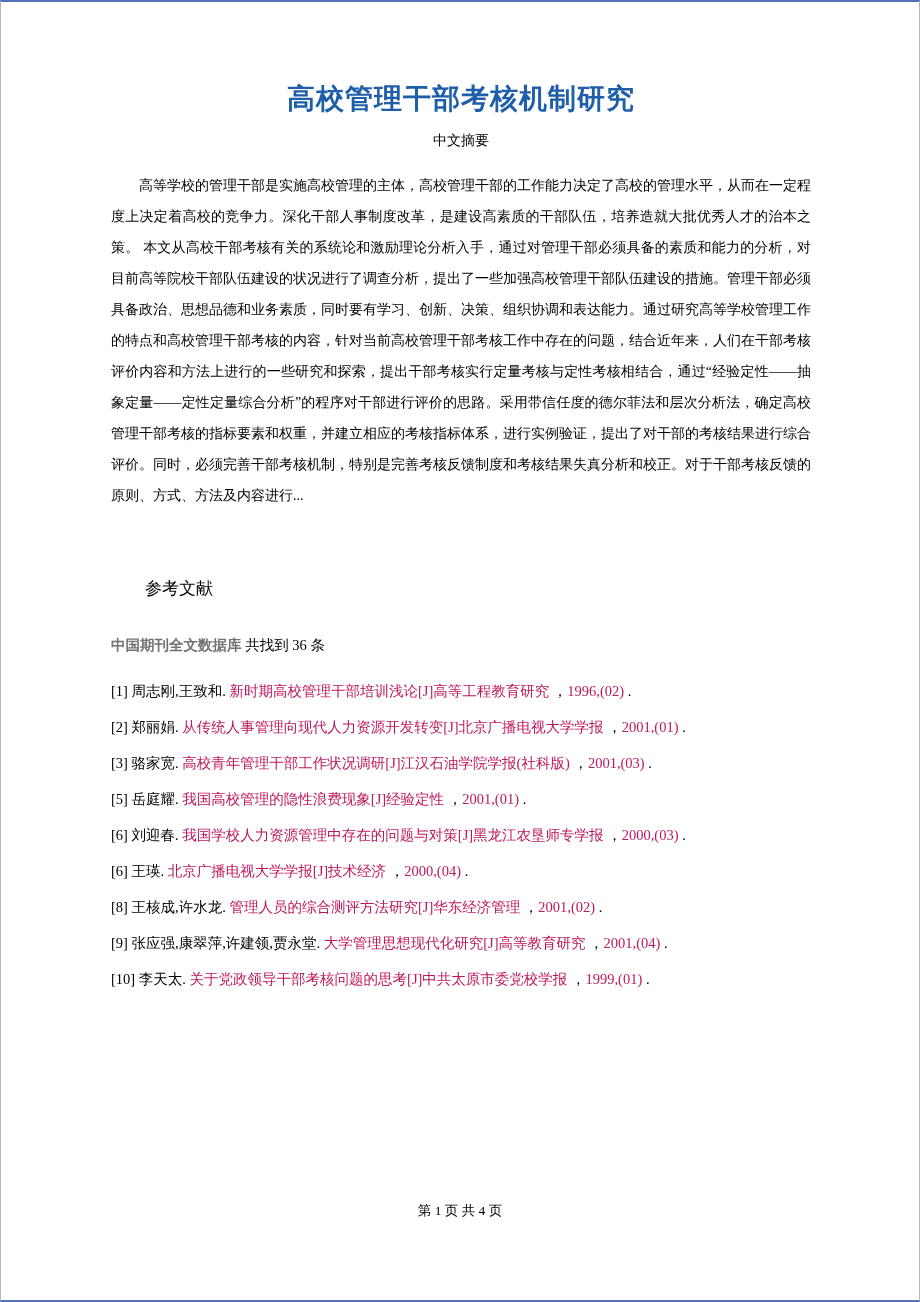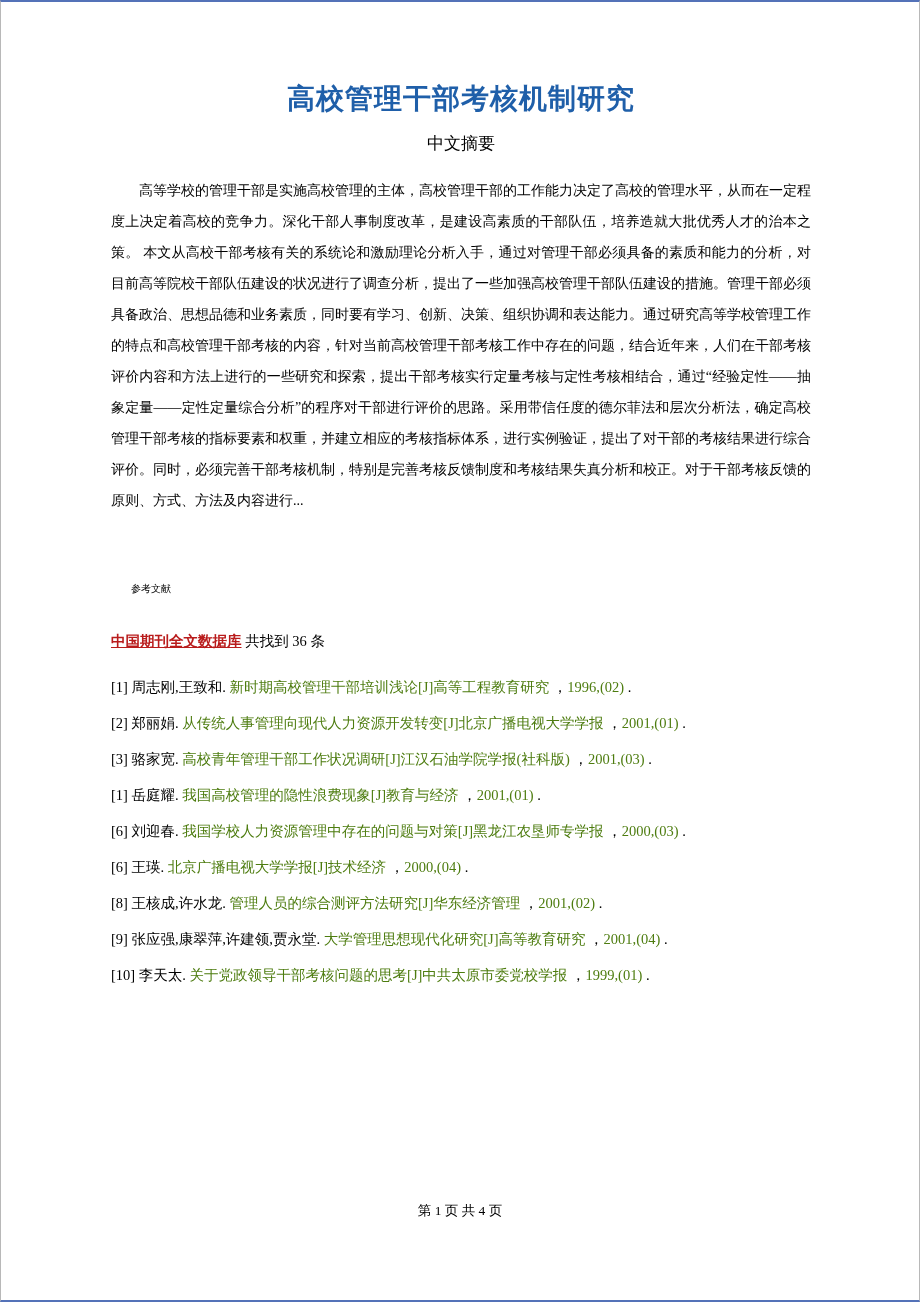--- a/index.html
+++ b/index.html
@@ -27,60 +27,59 @@
     margin: 0;
     text-align: center;
     font-size: 28px;
     font-weight: bold;
     color: #1f5fa9;
     letter-spacing: 1px;
   }
   .doc-subtitle {
     margin: 14px 0 0 0;
     text-align: center;
-    font-size: 17px;
+    font-size: 14px;
     font-weight: normal;
     color: #000000;
   }
   .abstract {
     margin: 20px 0 0 0;
     font-size: 14px;
     line-height: 31px;
     text-align: justify;
     text-indent: 2em;
     color: #000000;
   }
   .refs-heading {
     margin: 66px 0 0 0;
     padding-left: 2em;
-    font-size: 10px;
+    font-size: 17px;
     color: #000000;
   }
   .db-line {
     margin: 36px 0 0 0;
     font-size: 14.5px;
     color: #000000;
   }
   .db-name {
-    color: #b91c1c;
+    color: #737373;
     font-weight: bold;
-    text-decoration: underline;
   }
   .refs {
     margin-top: 26px;
   }
   .ref {
     margin: 0 0 15px 0;
     font-size: 14.5px;
     line-height: 21px;
     color: #000000;
     text-align: justify;
   }
   .ref-link {
-    color: #4d7c0f;
+    color: #be185d;
     cursor: pointer;
   }
   .page-footer {
     position: absolute;
     left: 0;
     right: 0;
     bottom: 80px;
     text-align: center;
     font-size: 13.5px;
     color: #000000;
@@ -103,21 +102,21 @@
 
   <div class="refs">
 
     <p class="ref"><span>[1]  周志刚,王致和. </span><span class="ref-link">新时期高校管理干部培训浅论[J]高等工程教育研究</span><span> ，</span><span class="ref-link">1996,(02)</span><span> .</span></p>
 
     <p class="ref"><span>[2]  郑丽娟. </span><span class="ref-link">从传统人事管理向现代人力资源开发转变[J]北京广播电视大学学报</span><span> ，</span><span class="ref-link">2001,(01)</span><span> .</span></p>
 
     <p class="ref"><span>[3]  骆家宽. </span><span class="ref-link">高校青年管理干部工作状况调研[J]江汉石油学院学报(社科版)</span><span> ，</span><span class="ref-link">2001,(03)</span><span> .</span></p>
 
 
-    <p class="ref"><span>[1]  岳庭耀. </span><span class="ref-link">我国高校管理的隐性浪费现象[J]教育与经济</span><span> ，</span><span class="ref-link">2001,(01)</span><span> .</span></p>
+    <p class="ref"><span>[5]  岳庭耀. </span><span class="ref-link">我国高校管理的隐性浪费现象[J]经验定性</span><span> ，</span><span class="ref-link">2001,(01)</span><span> .</span></p>
 
     <p class="ref"><span>[6]  刘迎春. </span><span class="ref-link">我国学校人力资源管理中存在的问题与对策[J]黑龙江农垦师专学报</span><span> ，</span><span class="ref-link">2000,(03)</span><span> .</span></p>
 
     <p class="ref"><span>[6]  王瑛. </span><span class="ref-link">北京广播电视大学学报[J]技术经济</span><span> ，</span><span class="ref-link">2000,(04)</span><span> .</span></p>
 
     <p class="ref"><span>[8]  王核成,许水龙. </span><span class="ref-link">管理人员的综合测评方法研究[J]华东经济管理</span><span> ，</span><span class="ref-link">2001,(02)</span><span> .</span></p>
 
     <p class="ref"><span>[9]  张应强,康翠萍,许建领,贾永堂. </span><span class="ref-link">大学管理思想现代化研究[J]高等教育研究</span><span> ，</span><span class="ref-link">2001,(04)</span><span> .</span></p>
 
     <p class="ref"><span>[10]  李天太. </span><span class="ref-link">关于党政领导干部考核问题的思考[J]中共太原市委党校学报</span><span> ，</span><span class="ref-link">1999,(01)</span><span> .</span></p>

